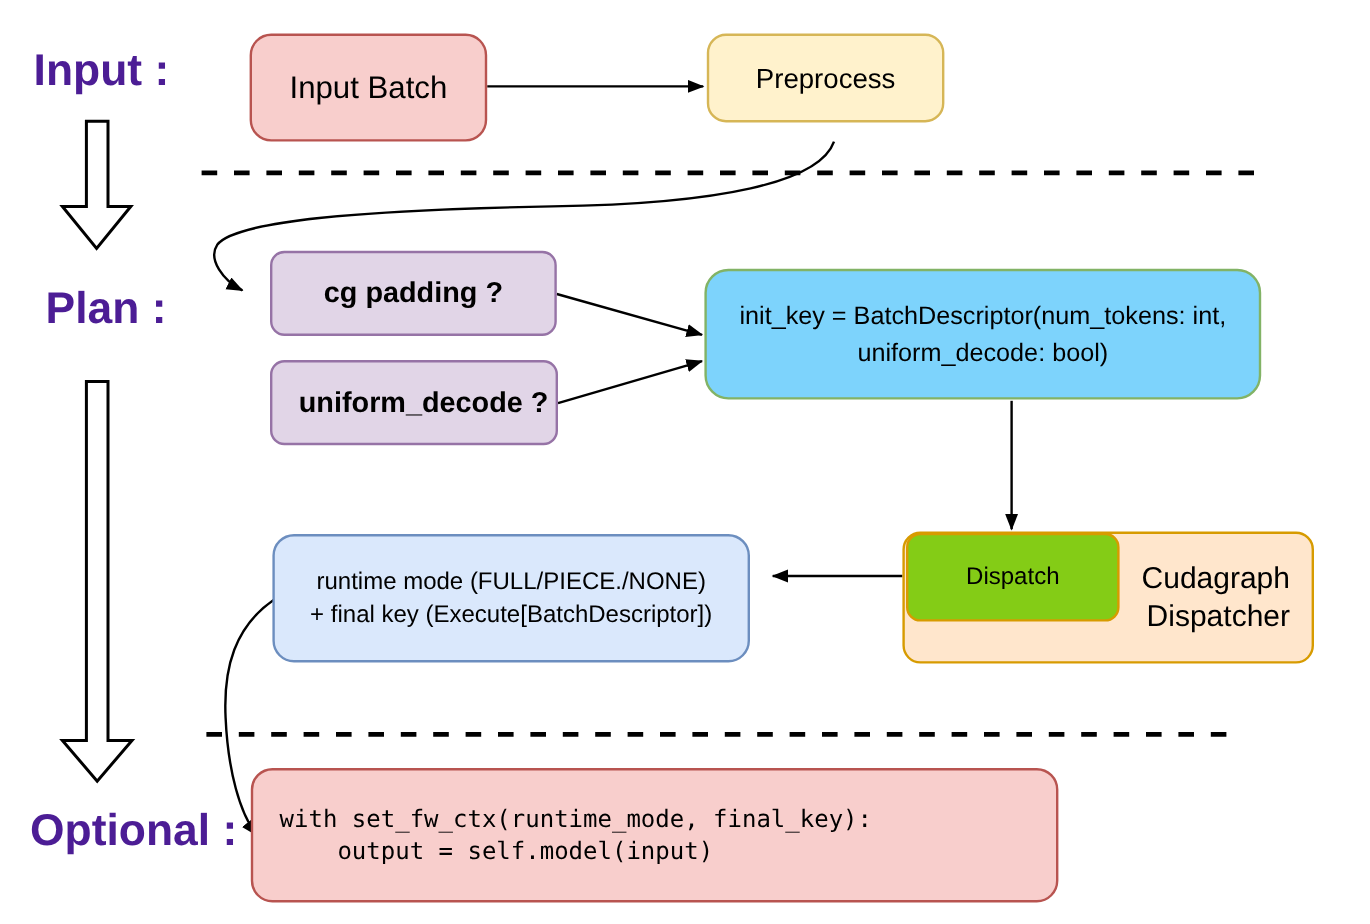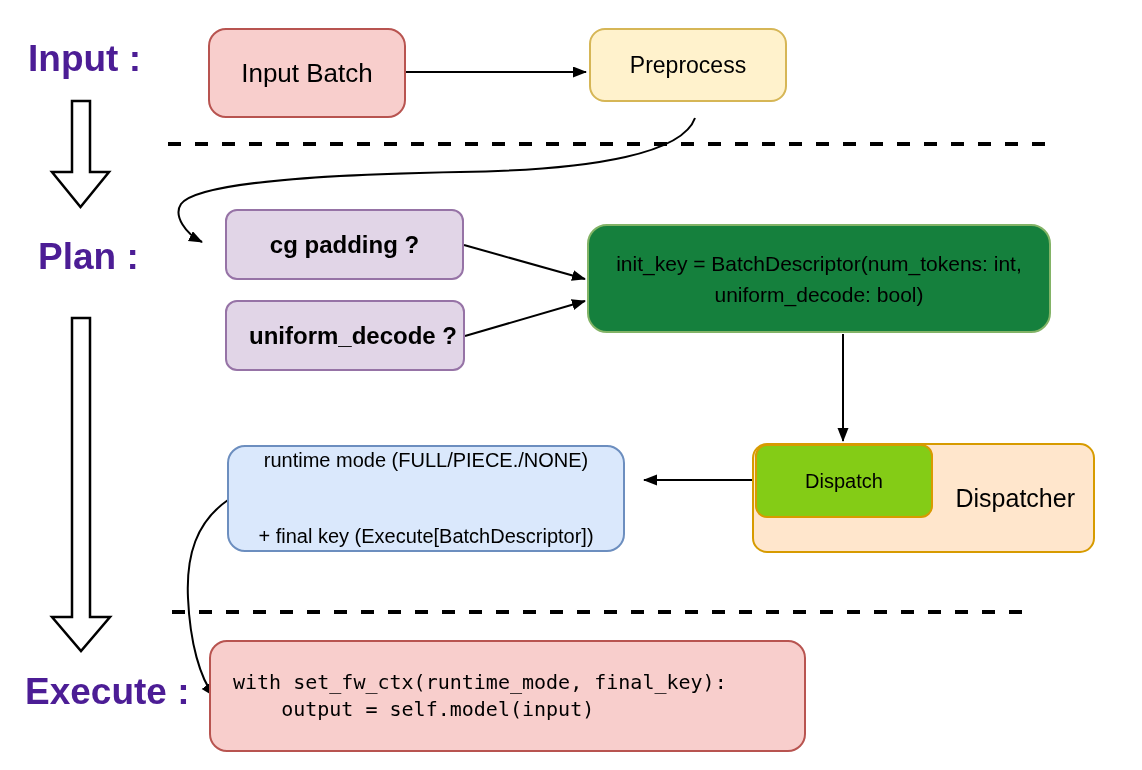--- a/index.html
+++ b/index.html
@@ -29,34 +29,34 @@
     flex-direction:column;
     align-items:center;
     justify-content:center;
     text-align:center;
     color:#000000;
     white-space:nowrap;
   }
   .red    {background:#F8CECC;border-color:#B85450;}
   .yellow {background:#FFF2CC;border-color:#D6B656;}
   .purple {background:#E1D5E7;border-color:#9673A6;font-weight:bold;}
-  .green  {background:#15803d;border-color:#82B366;}
+  .green  {background:#7dd3fc;border-color:#82B366;}
   .orange {background:#FFE6CC;border-color:#D79B00;}
   .peach  {background:#84cc16;border-color:#D79B00;}
-  .blue   {background:#DAE8FC;border-color:#6C8EBF;justify-content:space-between;}
+  .blue   {background:#DAE8FC;border-color:#6C8EBF;}
 
   .box-input-batch   {left:208px;top:28px;width:198px;height:90px;border-radius:18px;font-size:26px;}
   .box-preprocess    {left:589px;top:28px;width:198px;height:74px;border-radius:16px;font-size:23px;}
   .box-cg-padding    {left:225px;top:209px;width:239px;height:71px;border-radius:12px;font-size:24px;}
   .box-uniform-decode{left:225px;top:300px;width:240px;height:71px;border-radius:12px;font-size:24px;padding-left:16px;}
   .box-init-key      {left:587px;top:224px;width:464px;height:109px;border-radius:20px;font-size:21px;line-height:31px;}
   .box-cudagraph     {left:752px;top:443px;width:343px;height:110px;border-radius:15px;font-size:25px;line-height:32px;align-items:flex-end;padding-right:18px;justify-content:center;}
   .box-dispatch      {left:755px;top:444px;width:178px;height:74px;border-radius:12px;font-size:20px;}
   .box-runtime       {left:227px;top:445px;width:398px;height:107px;border-radius:18px;font-size:20px;line-height:27px;}
-  .box-code          {left:209px;top:640px;width:597px;height:112px;border-radius:18px;
+  .box-code          {left:209px;top:640px;width:673px;height:112px;border-radius:18px;
                       font-family:"DejaVu Sans Mono","Liberation Mono",monospace;
                       font-size:20px;line-height:27px;align-items:flex-start;padding-left:22px;}
   .box-code .code-line{white-space:pre;}
 </style>
 </head>
 <body>
 
 <div class="canvas">
 
   <svg class="connector-layer" width="1142" height="770" viewBox="0 0 1142 770" xmlns="http://www.w3.org/2000/svg">
@@ -82,21 +82,21 @@
 
     <line x1="843" y1="334" x2="843" y2="441" stroke="#000000" stroke-width="2" marker-end="url(#ah)"></line>
 
     <line x1="752" y1="480" x2="644" y2="480" stroke="#000000" stroke-width="2" marker-end="url(#ah)"></line>
 
     <path d="M228,500 C196,522 186,556 188,598 C190,643 200,678 214,696" fill="none" stroke="#000000" stroke-width="2" marker-end="url(#ah)"></path>
   </svg>
 
   <div class="stage-label" style="left:28px;top:38px;">Input :</div>
   <div class="stage-label" style="left:38px;top:236px;">Plan :</div>
-  <div class="stage-label" style="left:25px;top:671px;">Execute :</div>
+  <div class="stage-label" style="left:25px;top:671px;">Optional :</div>
 
   <div class="box red box-input-batch">
     <span>Input Batch</span>
   </div>
 
   <div class="box yellow box-preprocess">
     <span>Preprocess</span>
   </div>
 
   <div class="box purple box-cg-padding">
@@ -106,20 +106,21 @@
   <div class="box purple box-uniform-decode">
     <span>uniform_decode ?</span>
   </div>
 
   <div class="box green box-init-key">
     <span>init_key = BatchDescriptor(num_tokens: int,</span>
     <span>uniform_decode: bool)</span>
   </div>
 
   <div class="box orange box-cudagraph">
+    <span>Cudagraph</span>
     <span>Dispatcher</span>
   </div>
 
   <div class="box peach box-dispatch">
     <span>Dispatch</span>
   </div>
 
   <div class="box blue box-runtime">
     <span>runtime mode (FULL/PIECE./NONE)</span>
     <span>+ final key (Execute[BatchDescriptor])</span>

